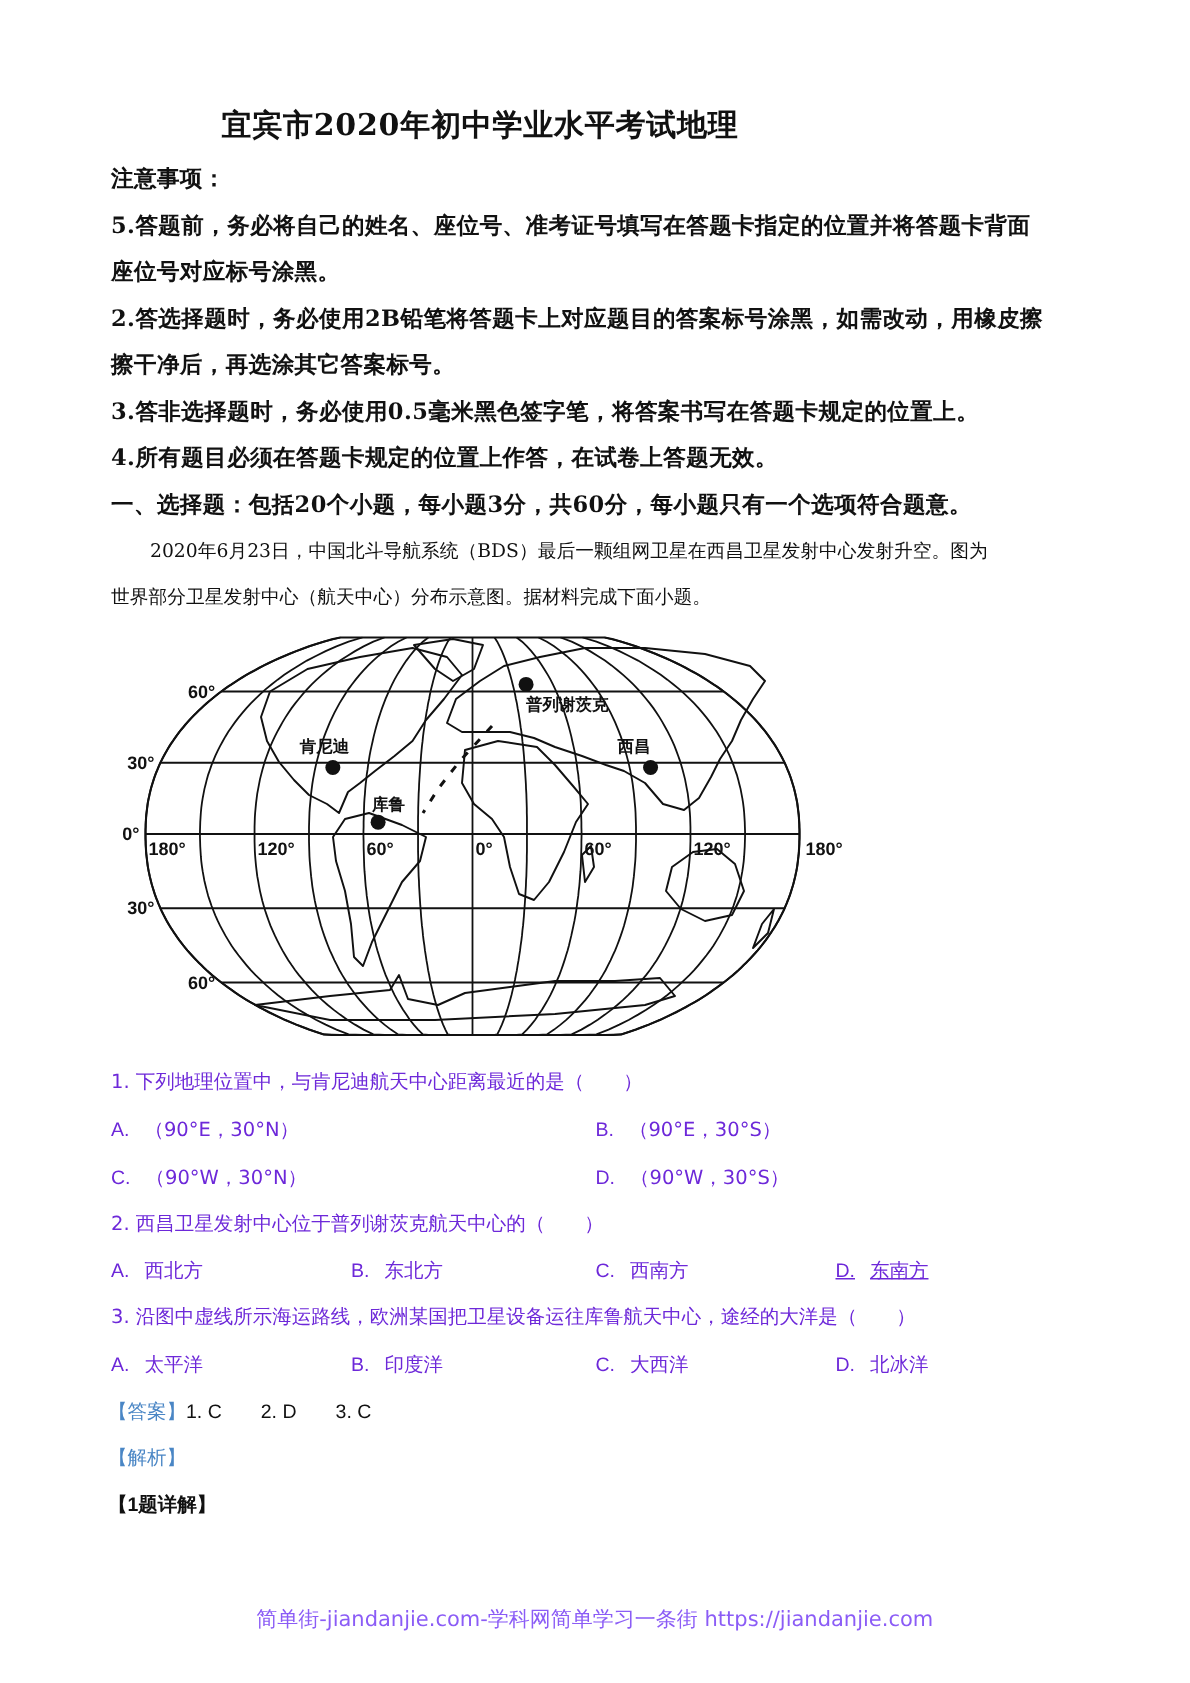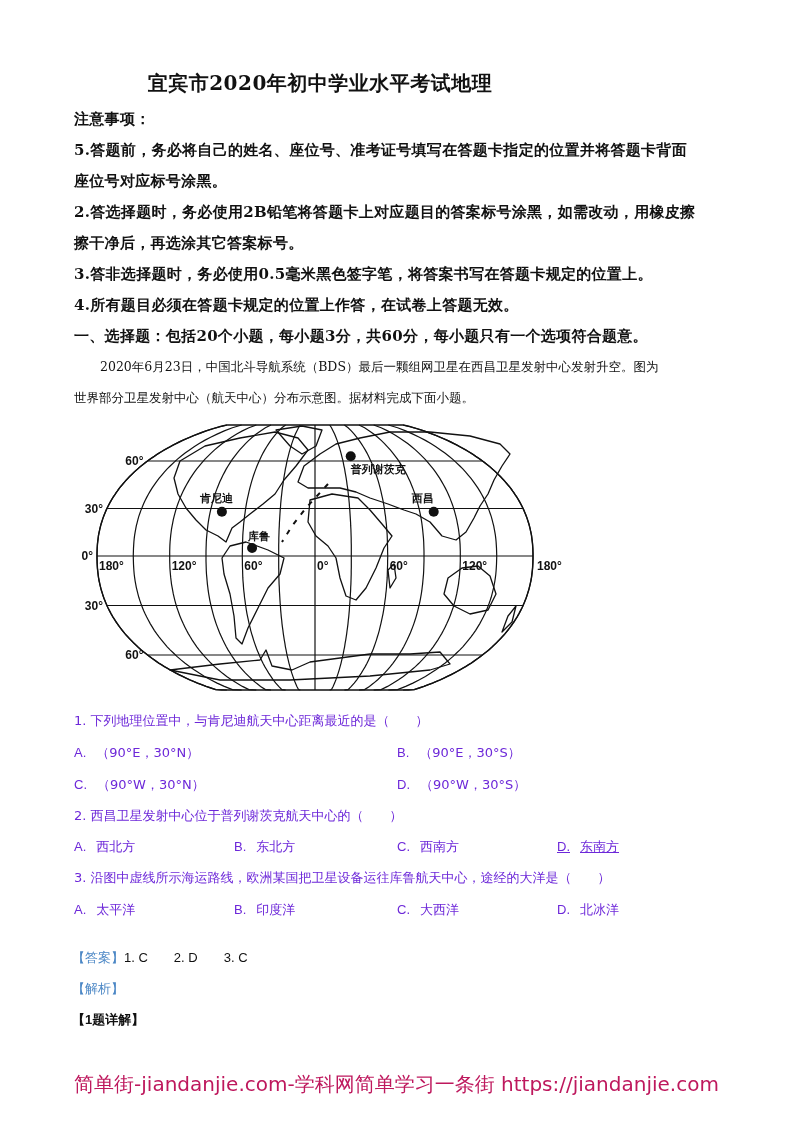--- a/index.html
+++ b/index.html
@@ -5,22 +5,22 @@
   html, body { margin: 0; padding: 0; background: #ffffff; }
   body { width: 793px; height: 1122px; position: relative; overflow: hidden;
          font-family: "DejaVu Serif", "Liberation Serif", serif; color: #111; }
   .abs { position: absolute; white-space: nowrap; }
   .title { left: 0; width: 640px; top: 70px; text-align: center; font-size: 20px; font-weight: bold; letter-spacing: 0.5px; }
   .note { left: 74px; font-size: 15px; font-weight: bold; letter-spacing: 0.3px; }
   .para { font-size: 12.5px; font-family: "DejaVu Serif", "Liberation Serif", serif; }
   .q { font-size: 13px; font-family: "DejaVu Sans", "Liberation Sans", sans-serif; color: #6d28d9; }
   .opt-label { font-family: "Liberation Sans", "DejaVu Sans", sans-serif; margin-right: 10px; }
   .blue { color: #4a86c5; }
-  .ans { font-family: "Liberation Sans", "DejaVu Sans", sans-serif; font-size: 13px; margin-top: 17px; }
-  .footer { left: 0; width: 793px; top: 1071px; text-align: center; font-size: 20px; color: #be185d;
+  .ans { font-family: "Liberation Sans", "DejaVu Sans", sans-serif; font-size: 13px; }
+  .footer { left: 0; width: 793px; top: 1071px; text-align: center; font-size: 14px; color: #8b5cf6;
             font-family: "DejaVu Sans", "Liberation Sans", sans-serif; }
   #map { position: absolute; left: 70px; top: 418px; }
   .maplabel { font-family: "Liberation Sans", "DejaVu Sans", sans-serif; font-size: 12px; font-weight: bold; fill: #111; }
   .siteLabel { font-family: "DejaVu Sans", sans-serif; font-size: 11px; font-weight: bold; fill: #111; }
 </style>
 </head>
 <body>
 
 <div class="abs title">宜宾市2020年初中学业水平考试地理</div>
 

